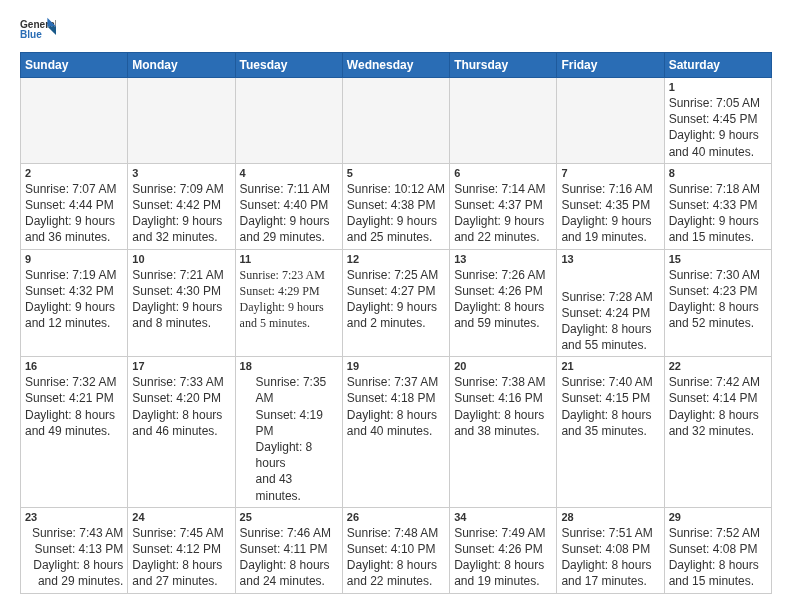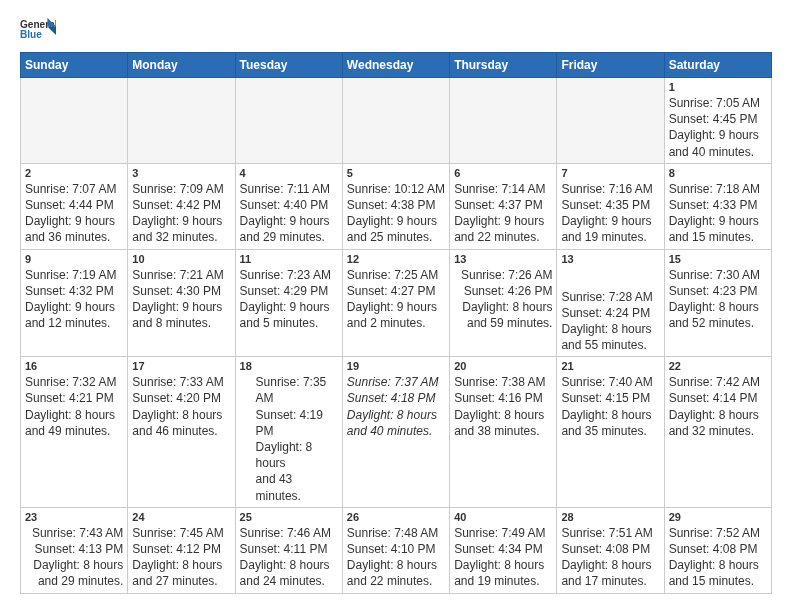--- a/index.html
+++ b/index.html
@@ -196,35 +196,35 @@
           </td>
           <td>
             <span class="day-num">10</span>
             <div class="day-info" style="white-space: pre-line;">Sunrise: 7:21 AM
 Sunset: 4:30 PM
 Daylight: 9 hours
 and 8 minutes.</div>
           </td>
           <td>
             <span class="day-num">11</span>
-            <div class="day-info" style="white-space: pre-line;">Sunrise: 7:23 AM
+            <div class="day-info" style="white-space: pre-line; font-family: Liberation Serif, serif;">Sunrise: 7:23 AM
 Sunset: 4:29 PM
 Daylight: 9 hours
 and 5 minutes.</div>
           </td>
           <td>
             <span class="day-num">12</span>
             <div class="day-info" style="white-space: pre-line;">Sunrise: 7:25 AM
 Sunset: 4:27 PM
 Daylight: 9 hours
 and 2 minutes.</div>
           </td>
           <td>
             <span class="day-num">13</span>
-            <div class="day-info" style="white-space: pre-line; text-align: right;">Sunrise: 7:26 AM
+            <div class="day-info" style="white-space: pre-line;">Sunrise: 7:26 AM
 Sunset: 4:26 PM
 Daylight: 8 hours
 and 59 minutes.</div>
           </td>
           <td>
             <span class="day-num">13</span>
             <div class="day-info" style="white-space: pre-line; margin-top: 24px;">Sunrise: 7:28 AM
 Sunset: 4:24 PM
 Daylight: 8 hours
 and 55 minutes.</div>
@@ -254,21 +254,21 @@
           </td>
           <td>
             <span class="day-num">18</span>
             <div class="day-info" style="white-space: pre-line; margin-left: 16px;">Sunrise: 7:35 AM
 Sunset: 4:19 PM
 Daylight: 8 hours
 and 43 minutes.</div>
           </td>
           <td>
             <span class="day-num">19</span>
-            <div class="day-info" style="white-space: pre-line; font-style: italic;">Sunrise: 7:37 AM
+            <div class="day-info" style="white-space: pre-line;">Sunrise: 7:37 AM
 Sunset: 4:18 PM
 Daylight: 8 hours
 and 40 minutes.</div>
           </td>
           <td>
             <span class="day-num">20</span>
             <div class="day-info" style="white-space: pre-line;">Sunrise: 7:38 AM
 Sunset: 4:16 PM
 Daylight: 8 hours
 and 38 minutes.</div>
@@ -311,23 +311,23 @@
 and 24 minutes.</div>
           </td>
           <td>
             <span class="day-num">26</span>
             <div class="day-info" style="white-space: pre-line;">Sunrise: 7:48 AM
 Sunset: 4:10 PM
 Daylight: 8 hours
 and 22 minutes.</div>
           </td>
           <td>
-            <span class="day-num">40</span>
+            <span class="day-num">34</span>
             <div class="day-info" style="white-space: pre-line;">Sunrise: 7:49 AM
-Sunset: 4:34 PM
+Sunset: 4:26 PM
 Daylight: 8 hours
 and 19 minutes.</div>
           </td>
           <td>
             <span class="day-num">28</span>
             <div class="day-info" style="white-space: pre-line;">Sunrise: 7:51 AM
 Sunset: 4:08 PM
 Daylight: 8 hours
 and 17 minutes.</div>
           </td>

